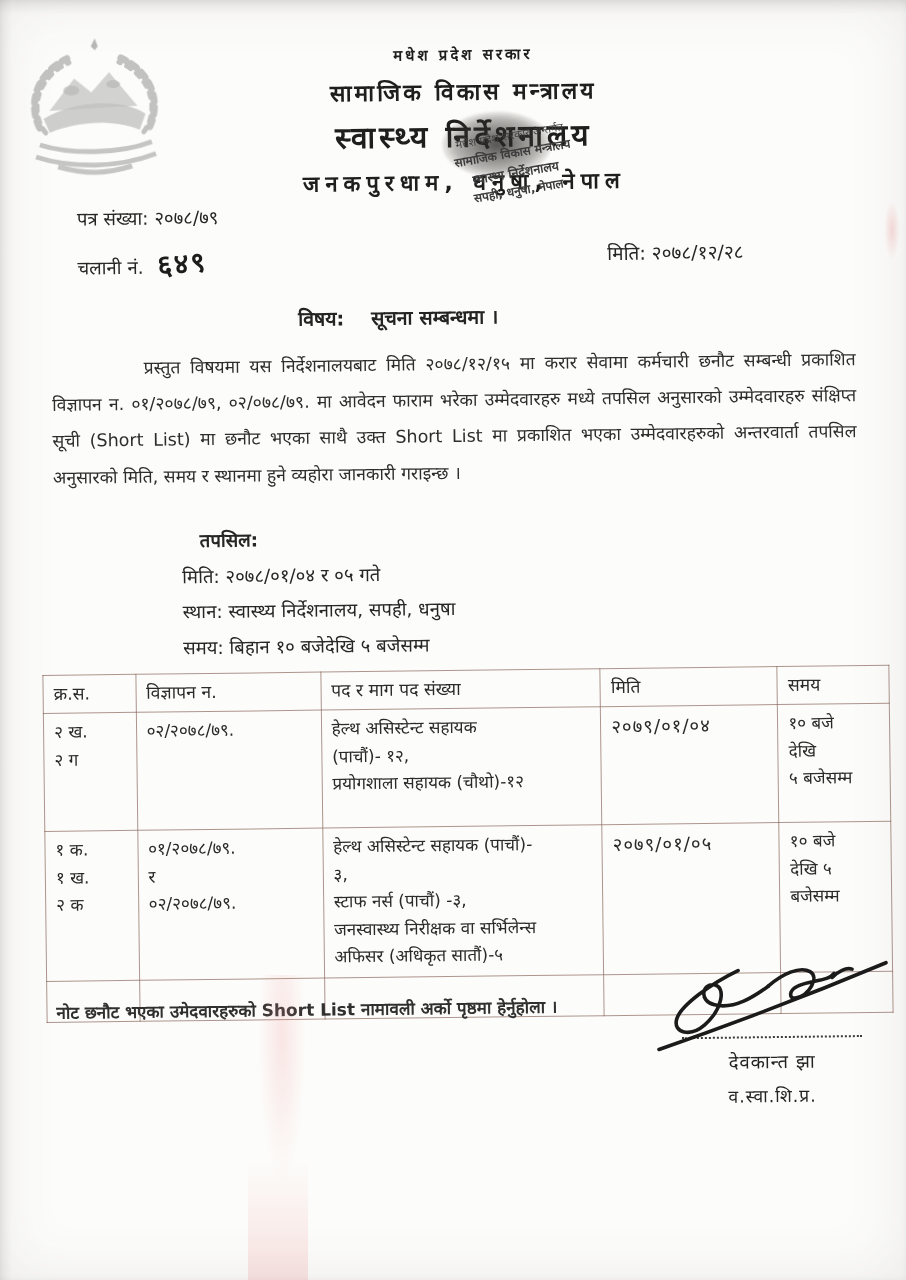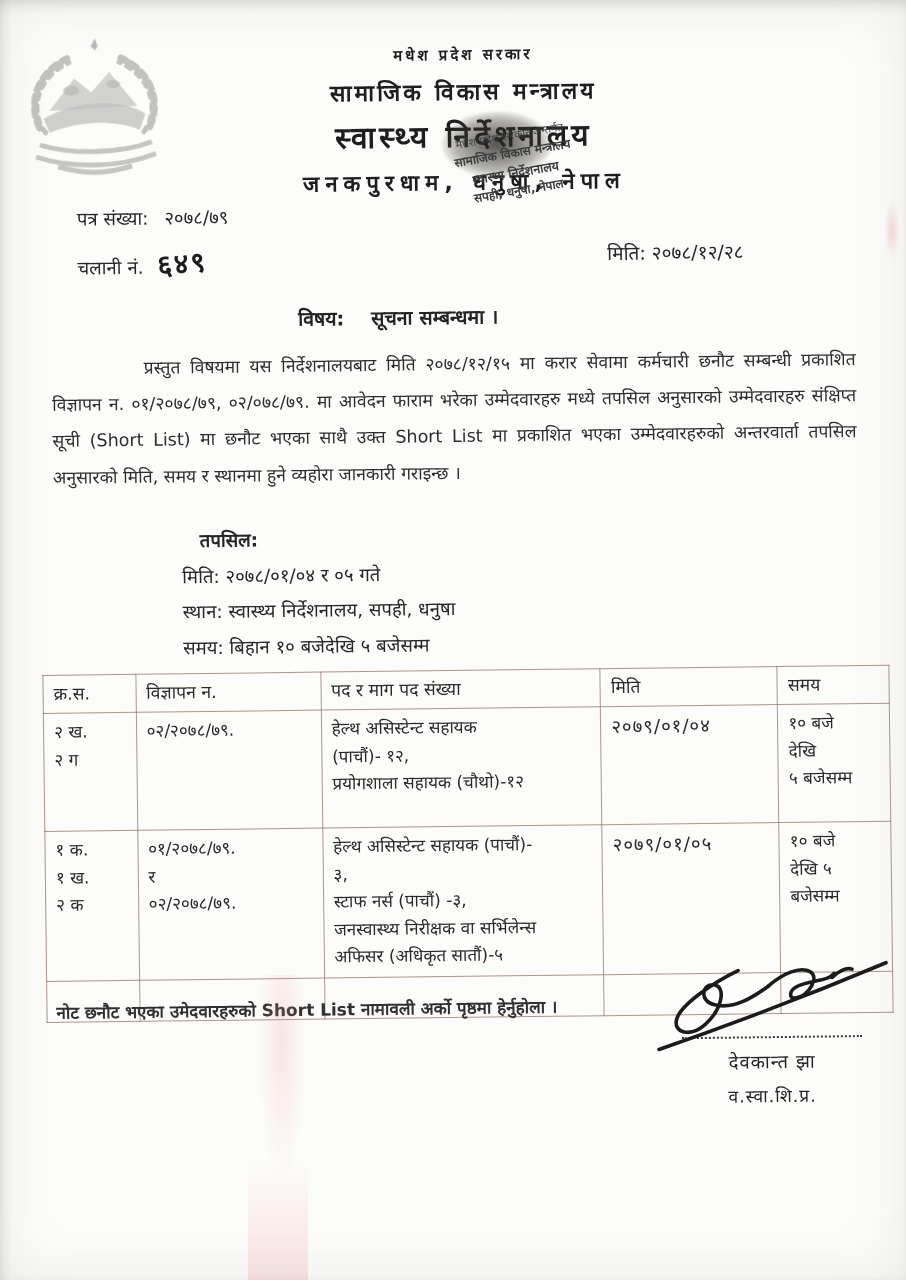--- a/index.html
+++ b/index.html
@@ -123,21 +123,21 @@
     <div class="stamp">
       <div class="s1">मधेश प्रदेश सरकार अन्तर्गत</div>
       <div class="s2">सामाजिक विकास मन्त्रालय</div>
       <div class="s3">स्वास्थ्य निर्देशनालय</div>
       <div class="s4">सपही, धनुषा, नेपाल</div>
     </div>
 
     <div class="meta-left">
       <div>
         <span>पत्र संख्या:</span>
-        <span style="margin-left:10px;">२०७८/७९</span>
+        <span style="margin-left:0;">२०७८/७९</span>
       </div>
       <div>
         <span>चलानी नं.</span>
         <span class="dispatch-no">६४९</span>
       </div>
     </div>
 
     <div class="date-line">
       <span class="lbl">मिति:</span>
       <span>२०७८/१२/२८</span>

